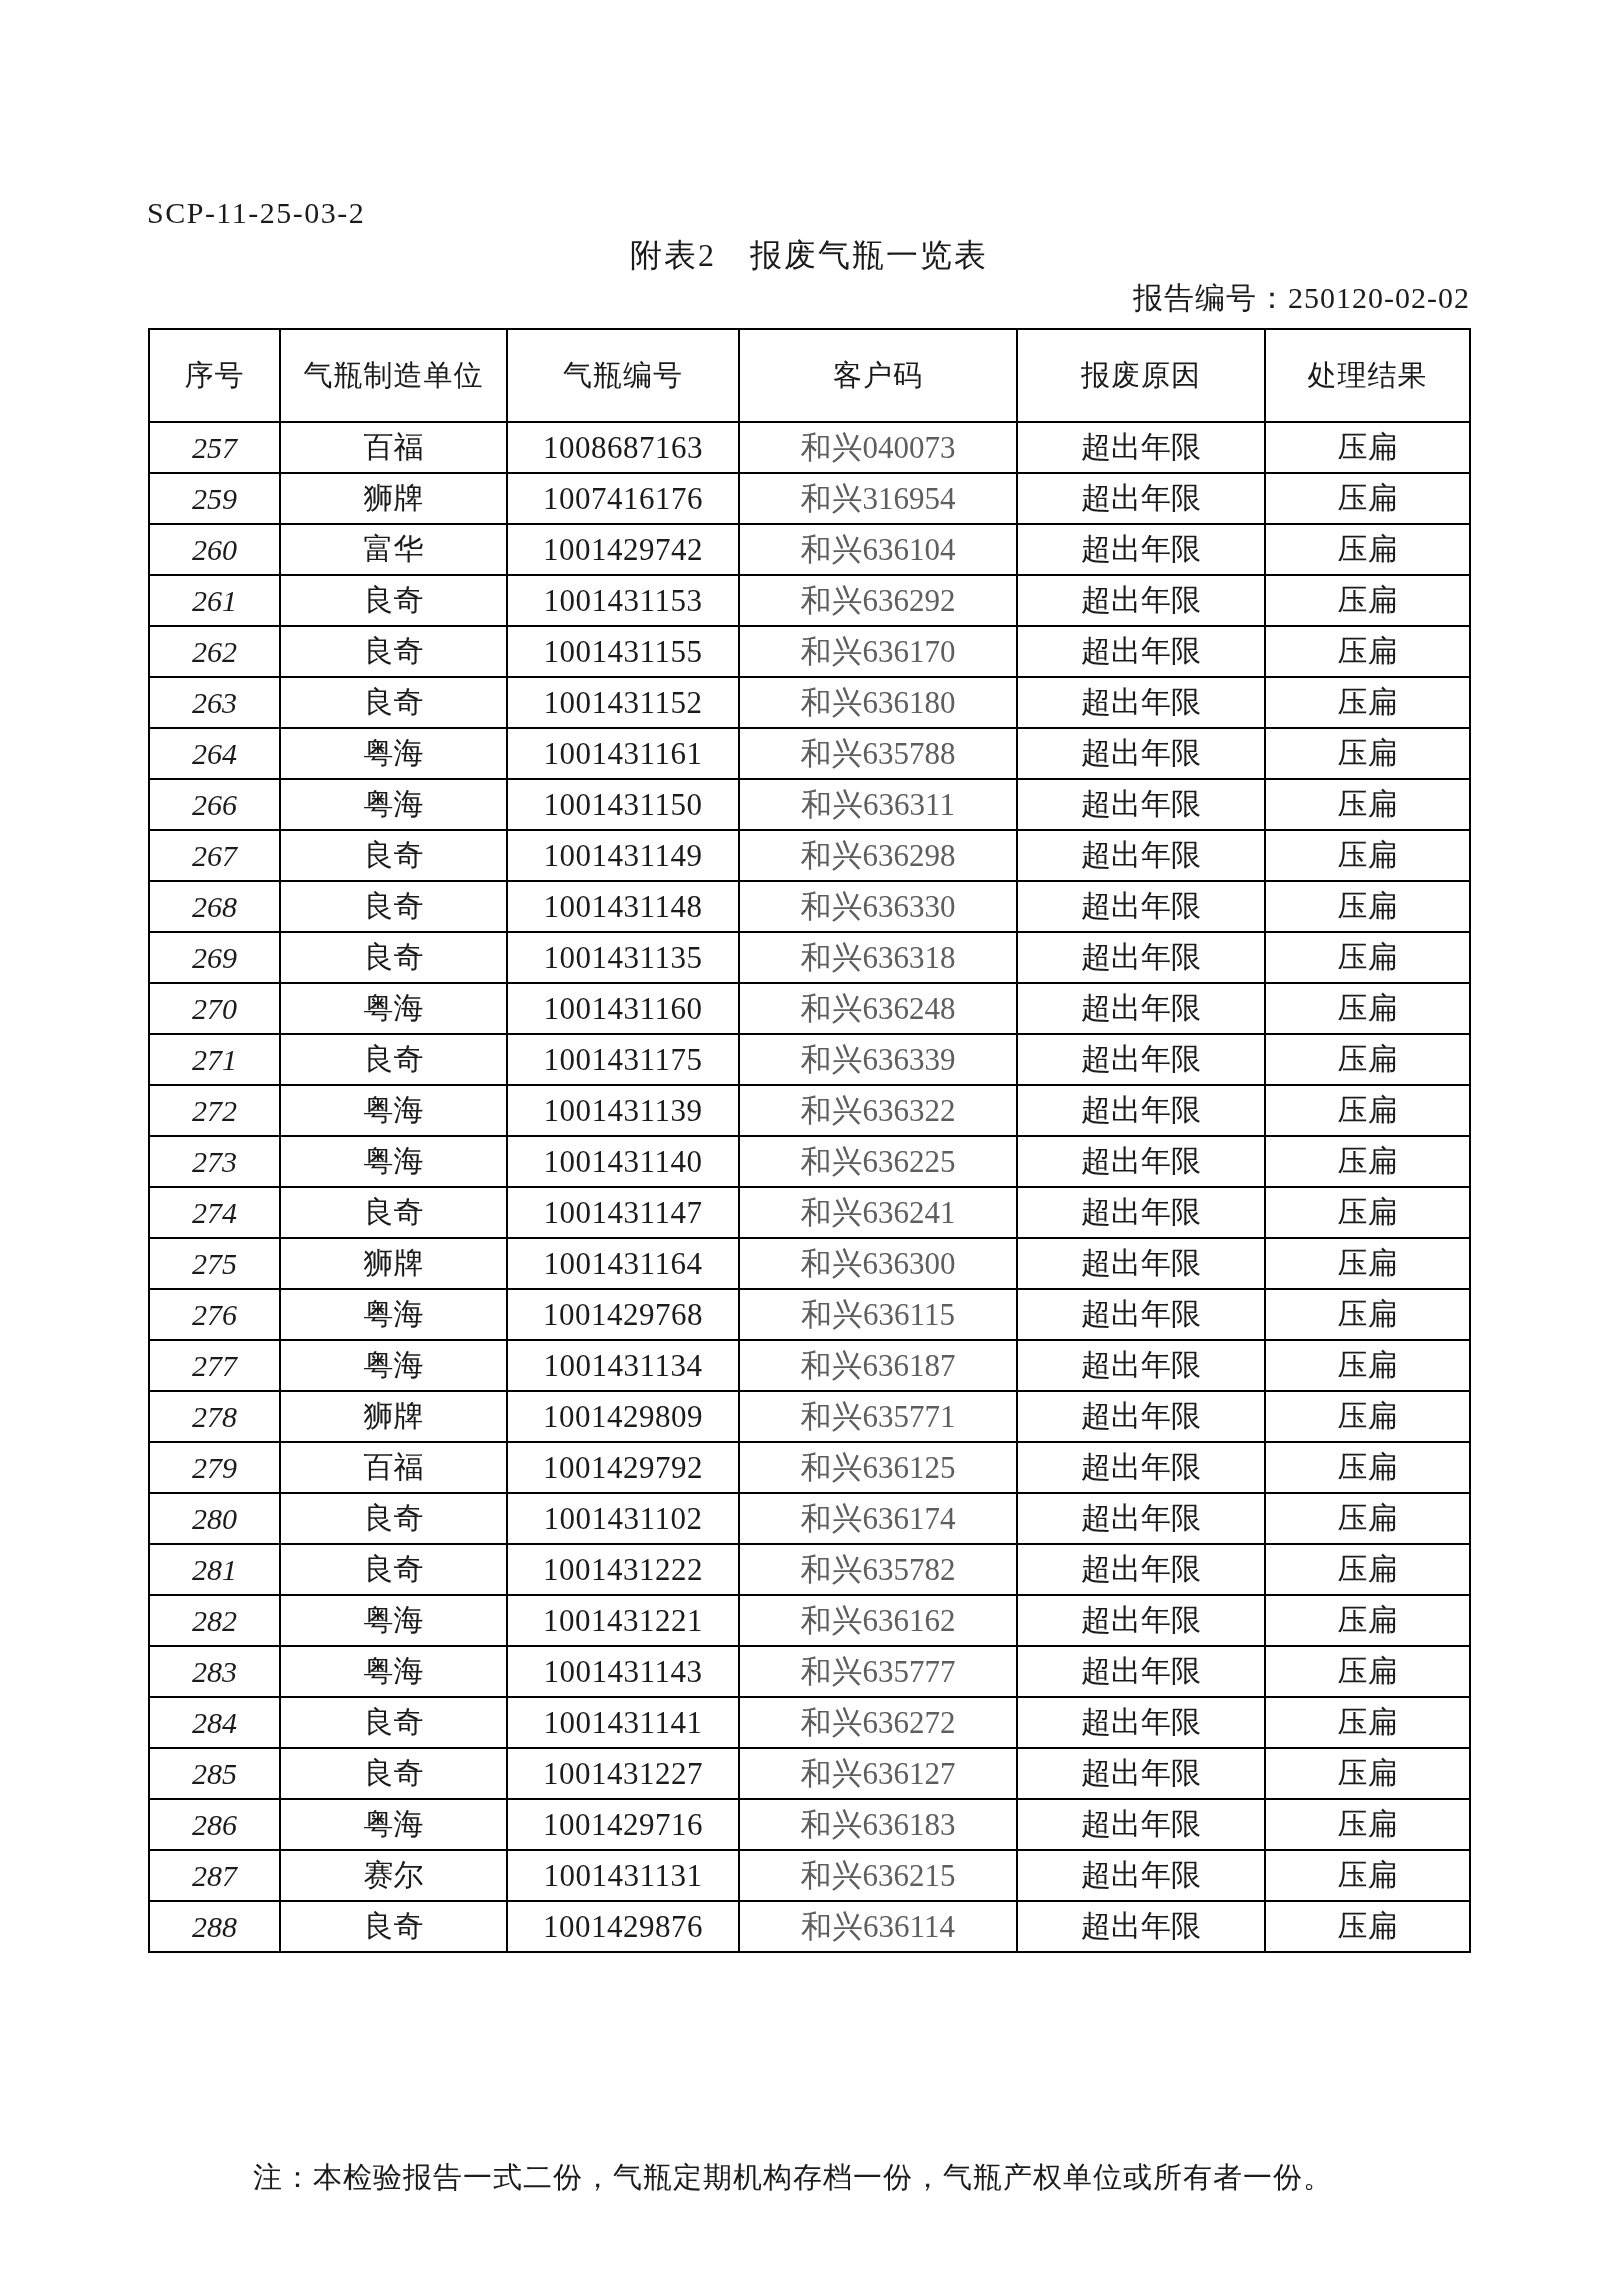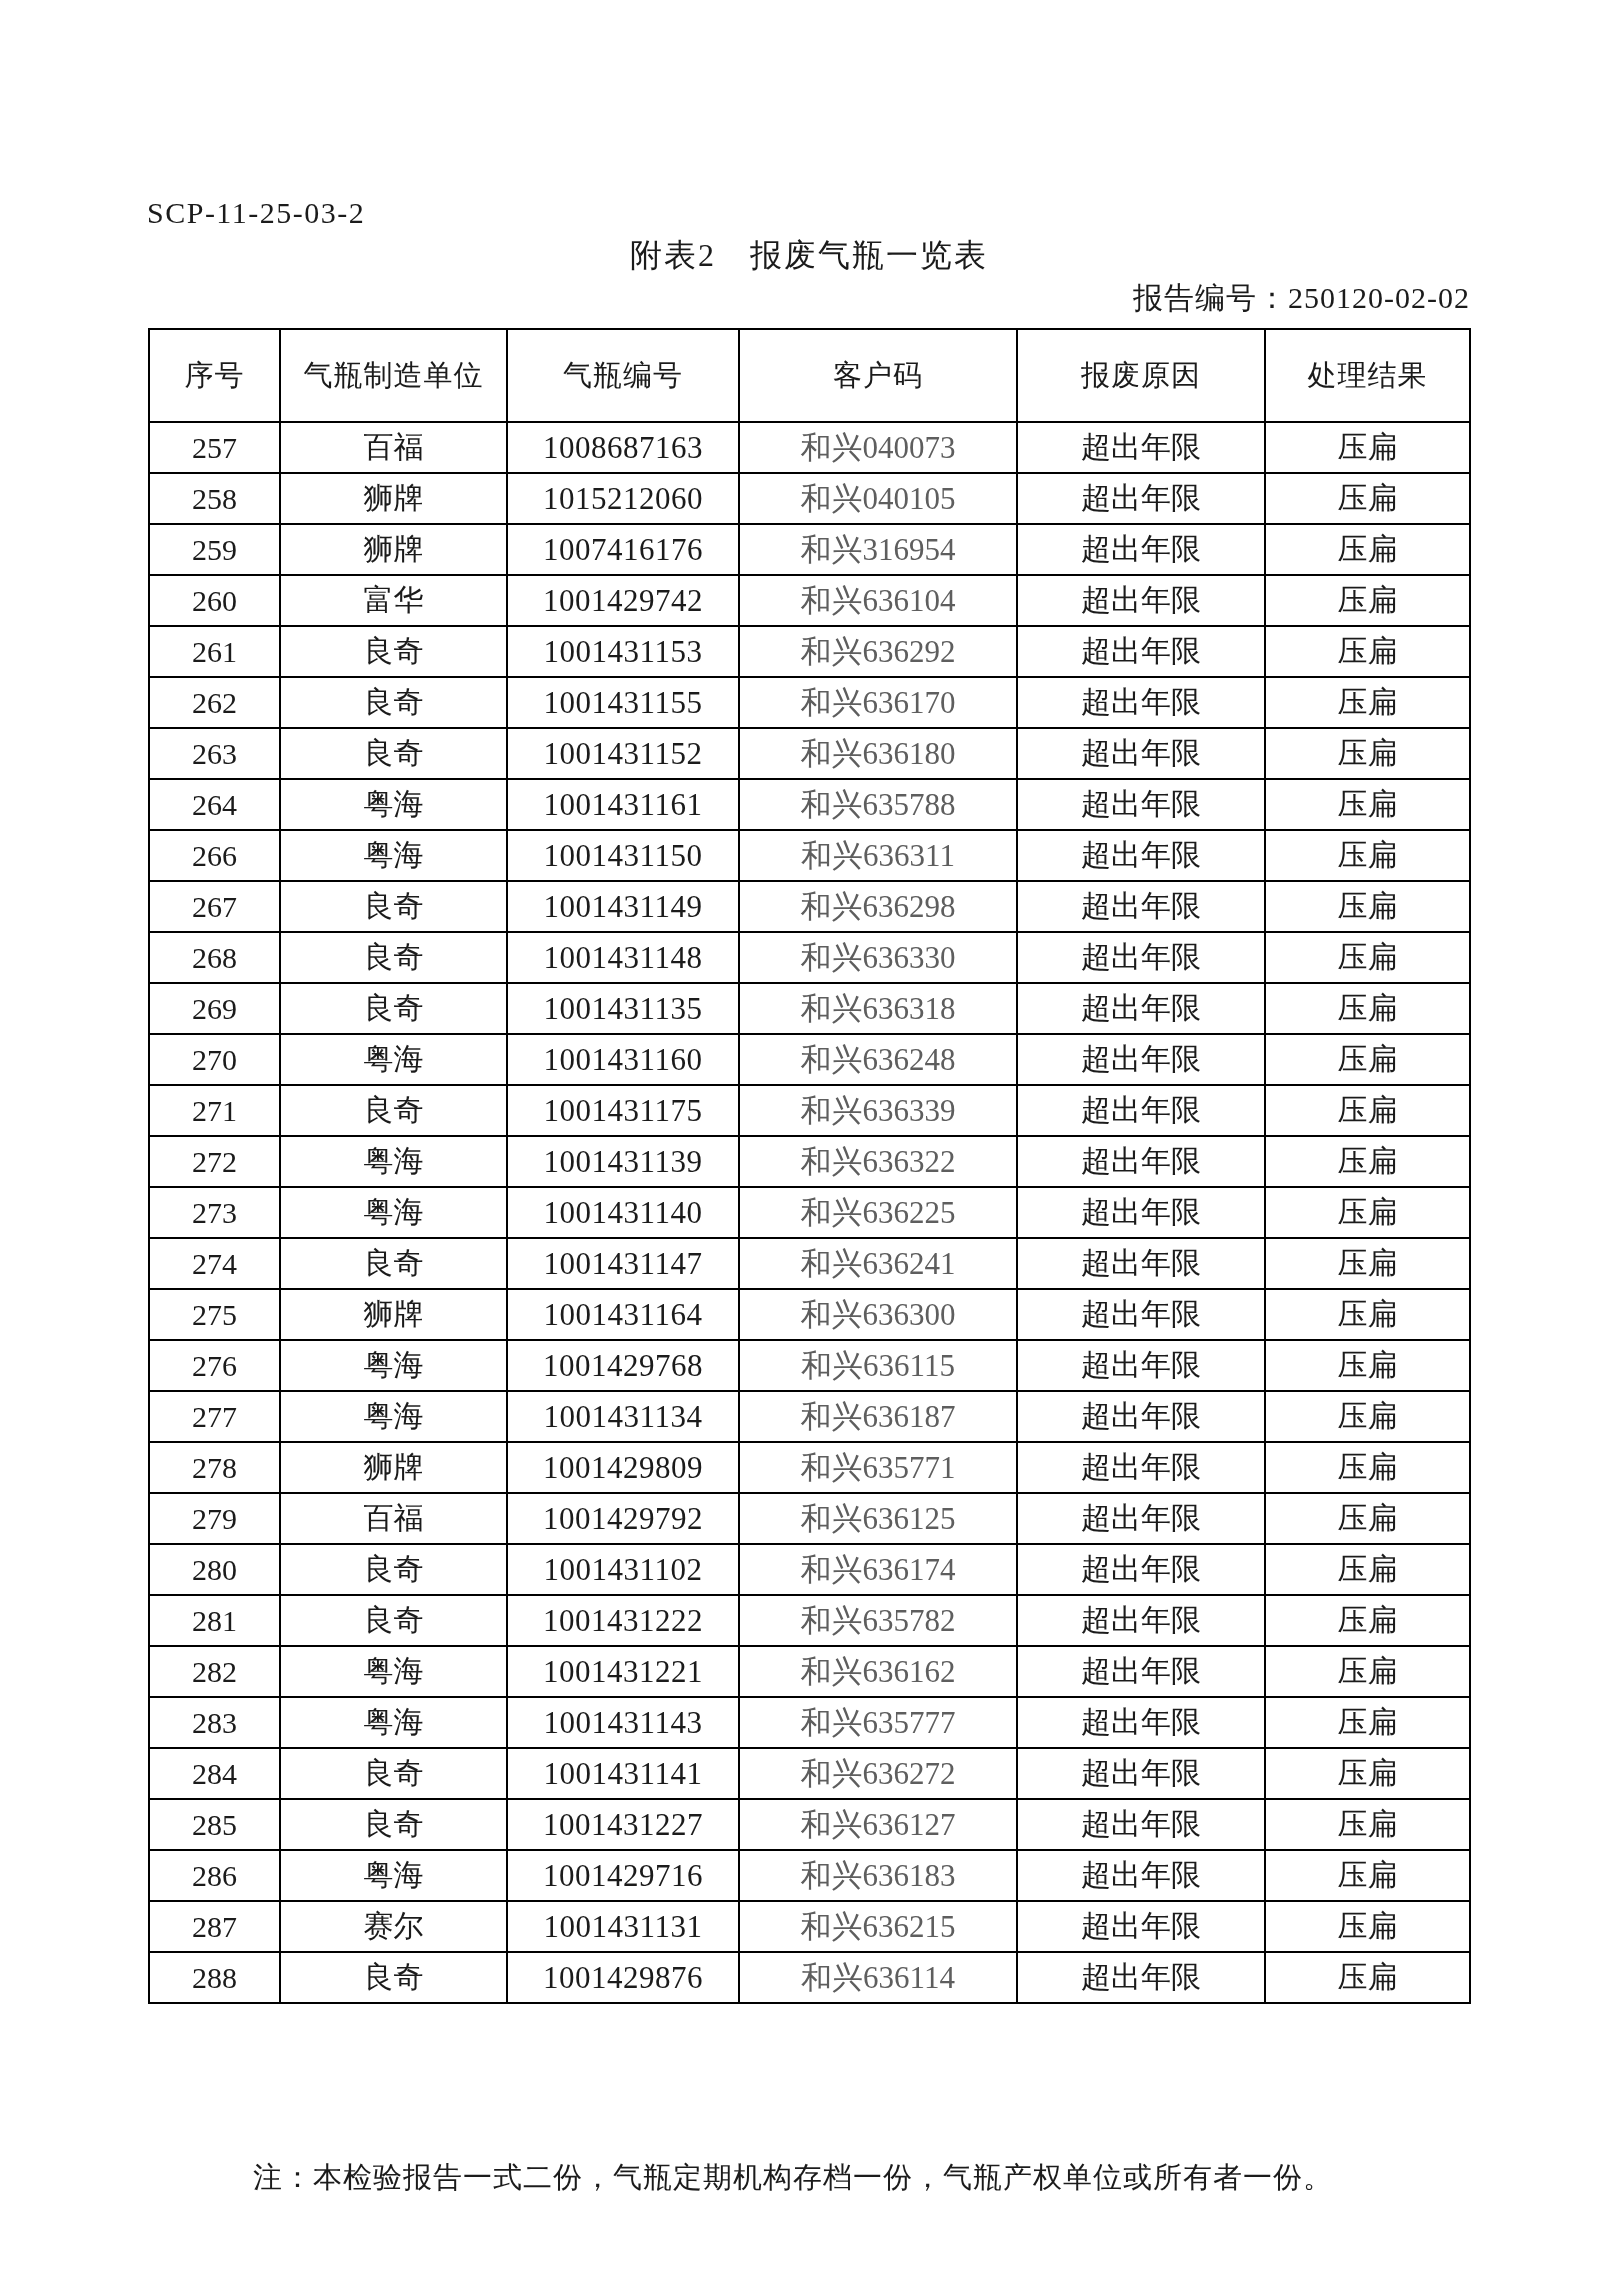--- a/index.html
+++ b/index.html
@@ -31,21 +31,21 @@
     border:2px solid #000;
     border-top-width:2.9px;border-bottom-width:2.9px;
     text-align:center;vertical-align:middle;
     font-weight:normal;padding:0;overflow:hidden;
     white-space:nowrap;
   }
   .scrap-table thead tr{height:93px;}
   .scrap-table tbody tr{height:51px;}
   .scrap-table th{font-size:29px;letter-spacing:1px;}
   .scrap-table td{font-size:30px;}
-  .scrap-table td.c0{font-size:30px;}
+  .scrap-table td.c0{font-size:30px;font-style:italic;}
   .scrap-table td.c2{font-size:31px;letter-spacing:0.5px;margin-top:38px;}
   .scrap-table td.c3{font-size:31px;color:#5e5e5e;}
   .note{
     position:absolute;left:253px;top:2158px;
     font-size:29px;letter-spacing:1px;
   }
 </style>
 </head>
 <body>
 
@@ -77,28 +77,20 @@
   <tbody>
       <tr>
         <td class="c0">257</td>
         <td class="c1">百福</td>
         <td class="c2">1008687163</td>
         <td class="c3">和兴040073</td>
         <td class="c4">超出年限</td>
         <td class="c5">压扁</td>
       </tr>
       <tr>
-        <td class="c0">258</td>
-        <td class="c1">狮牌</td>
-        <td class="c2">1015212060</td>
-        <td class="c3">和兴040105</td>
-        <td class="c4">超出年限</td>
-        <td class="c5">压扁</td>
-      </tr>
-      <tr>
         <td class="c0">259</td>
         <td class="c1">狮牌</td>
         <td class="c2">1007416176</td>
         <td class="c3">和兴316954</td>
         <td class="c4">超出年限</td>
         <td class="c5">压扁</td>
       </tr>
       <tr>
         <td class="c0">260</td>
         <td class="c1">富华</td>

